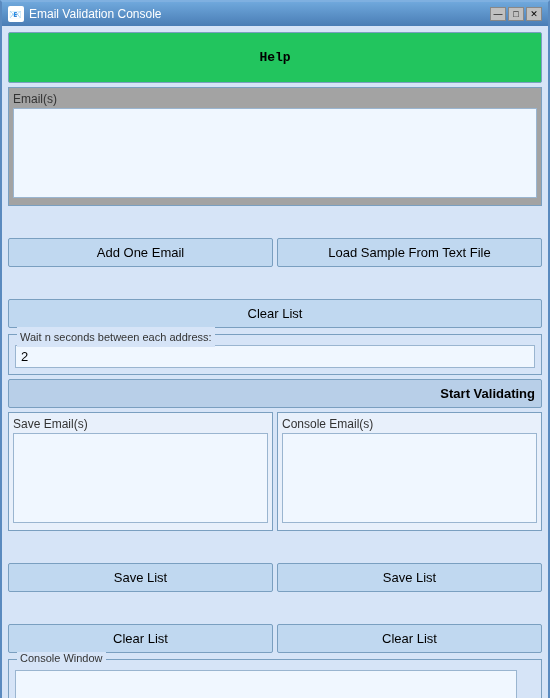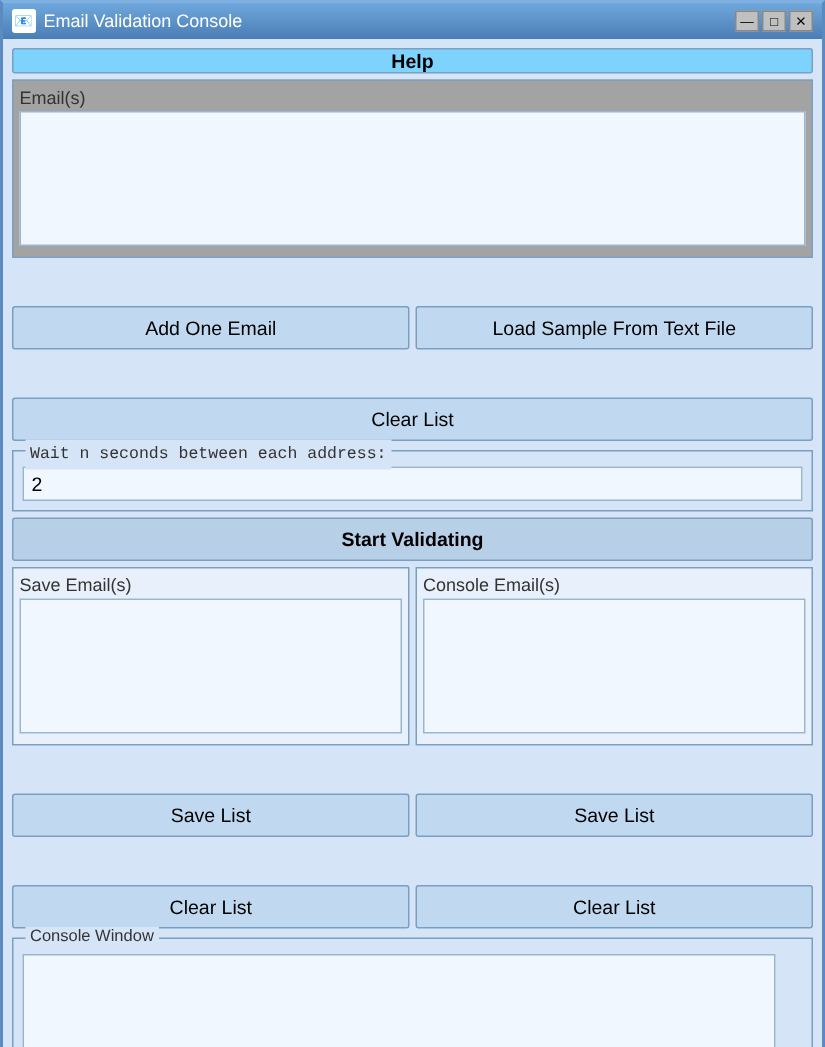--- a/index.html
+++ b/index.html
@@ -75,28 +75,29 @@
 
     .content {
       padding: 6px;
       display: flex;
       flex-direction: column;
       gap: 4px;
     }
 
     .help-btn {
       width: 100%;
-      padding: 0;
-      background: #7dd3fc;
+      padding: 17px;
+      background: #22c55e;
       border: 1px solid #7a9fc0;
       cursor: pointer;
       font-size: 13px;
       font-weight: bold;
       text-align: center;
       border-radius: 2px;
+      font-family: Liberation Mono, monospace;
     }
 
     .emails-group {
       border: 1px solid #7a9fc0;
       background: #a3a3a3;
       padding: 4px;
       position: relative;
     }
 
     .group-label {
@@ -142,42 +143,41 @@
     }
 
     .wait-group-legend {
       position: absolute;
       top: -8px;
       left: 8px;
       background: #d6e4f7;
       padding: 4px 3px;
       font-size: 11px;
       color: #333;
-      font-family: Liberation Mono, monospace;
     }
 
     .wait-input {
       width: 100%;
       padding: 3px 5px;
       border: 1px solid #9ab5d0;
       background: #f0f7ff;
       font-size: 13px;
       outline: none;
       margin-top: 4px;
     }
 
     .start-btn {
       width: 100%;
       padding: 6px;
       background: #b8cfe8;
       border: 1px solid #7a9fc0;
       cursor: pointer;
       font-size: 13px;
       font-weight: bold;
-      text-align: center;
+      text-align: right;
       border-radius: 2px;
     }
 
     .results-row {
       display: flex;
       gap: 4px;
     }
 
     .result-box {
       flex: 1;

